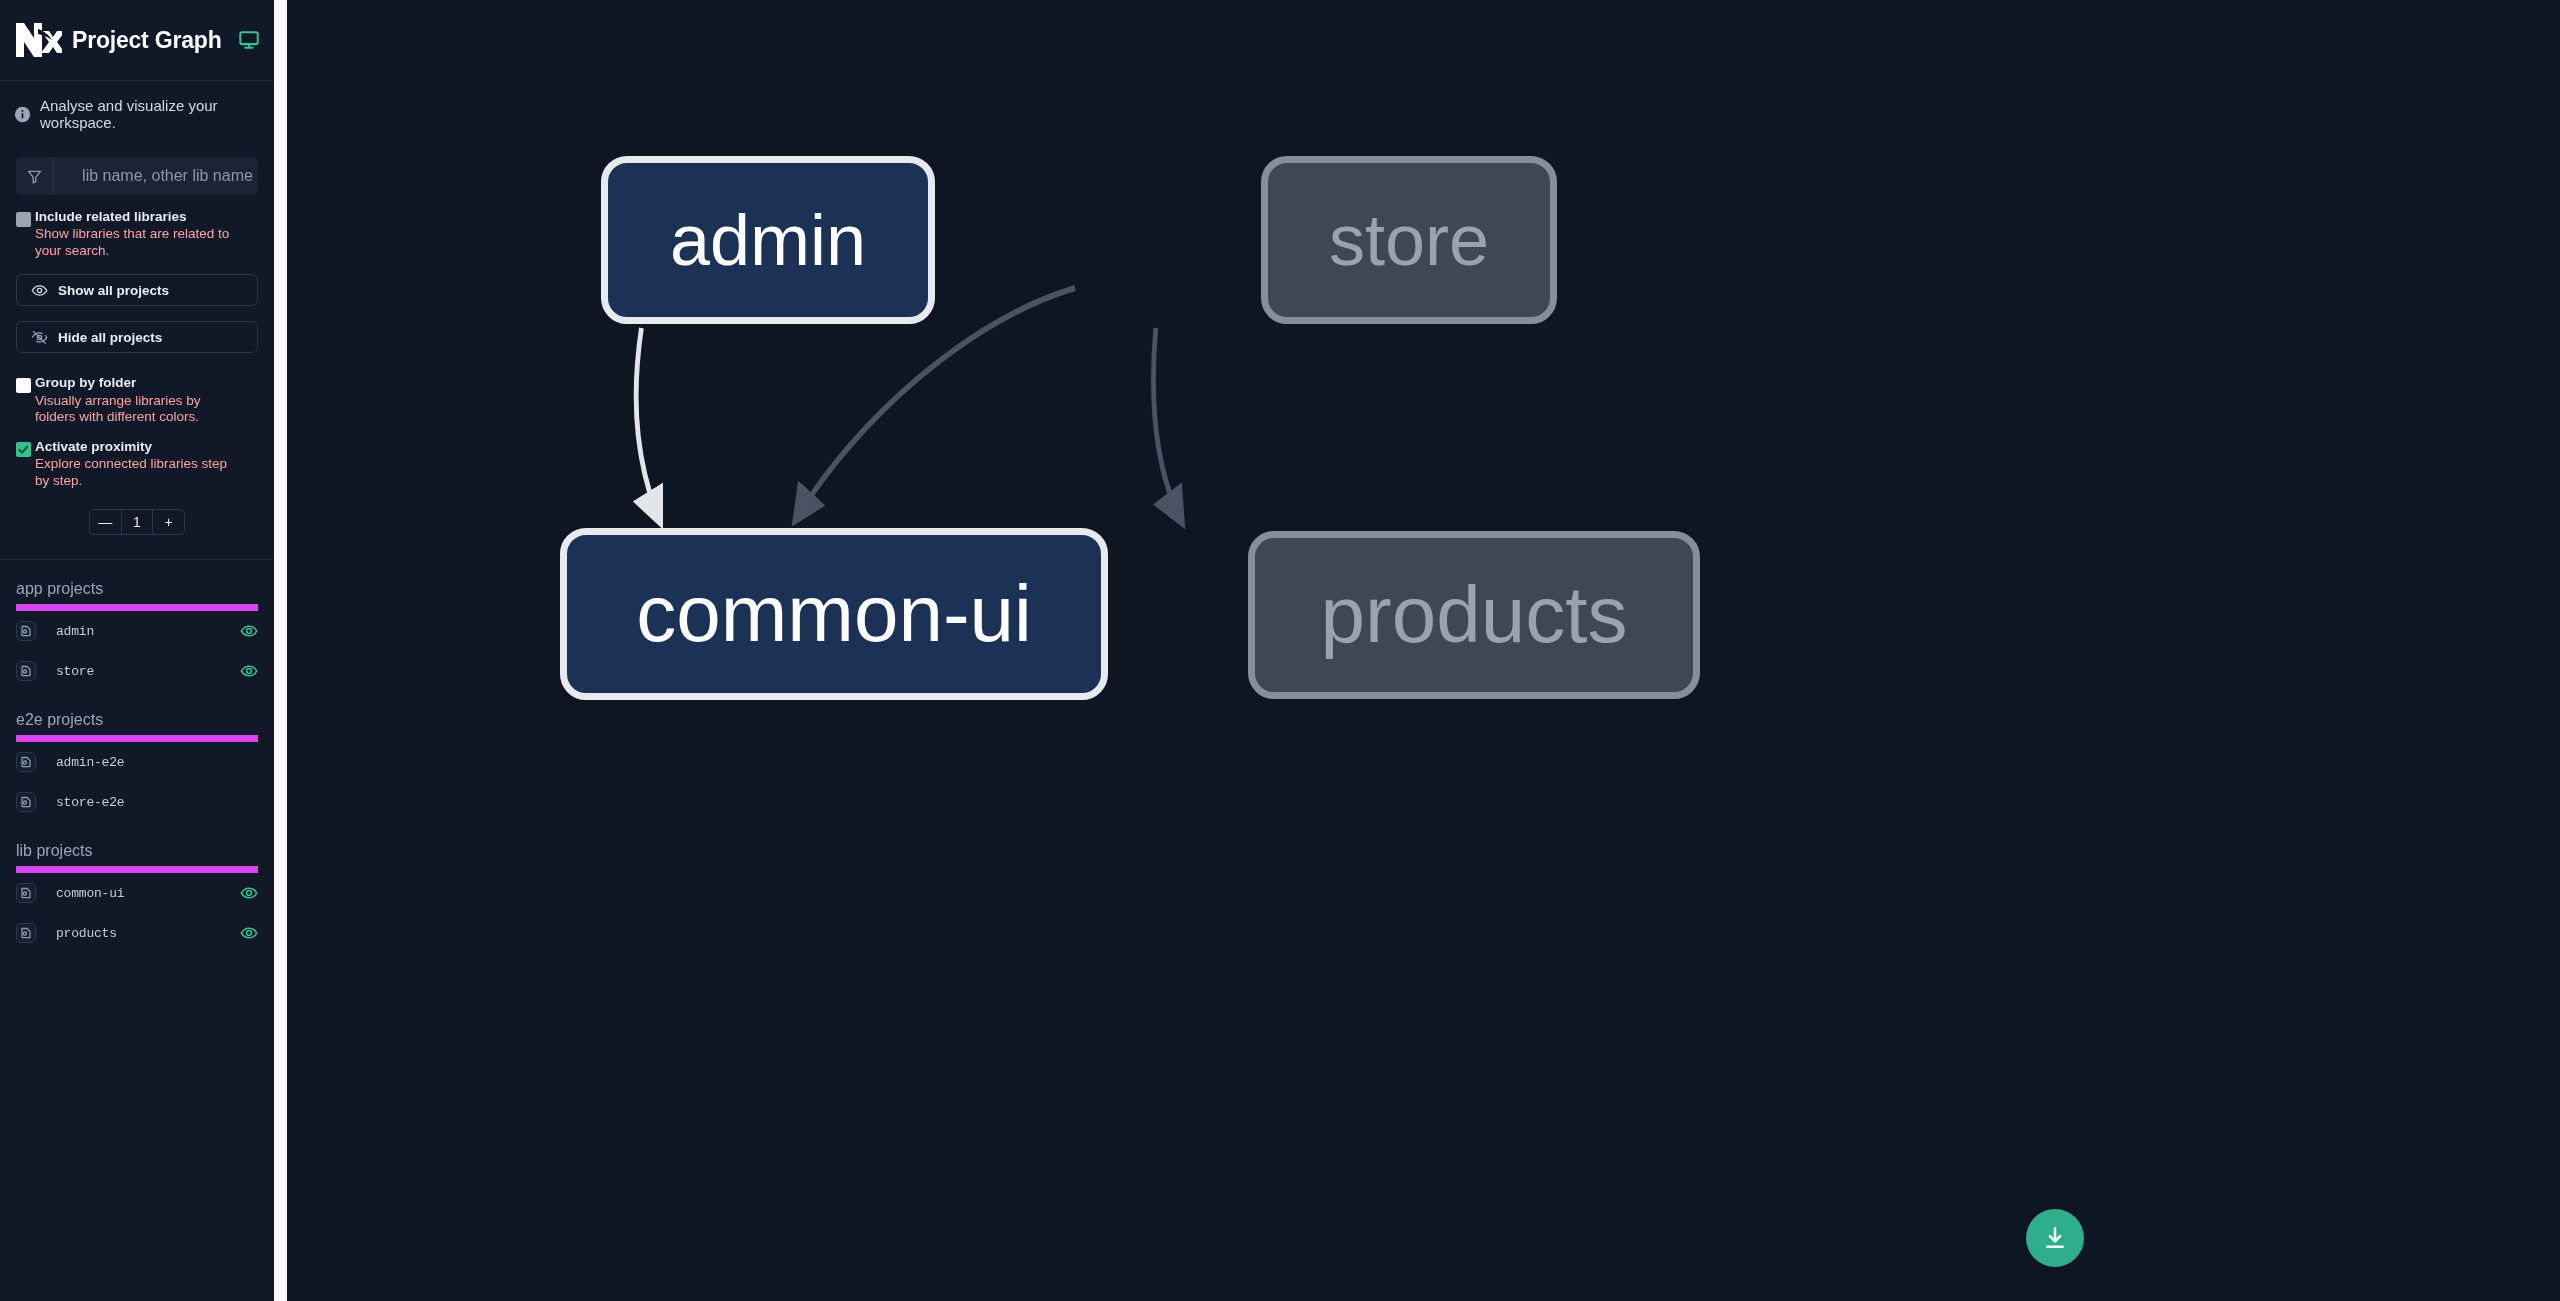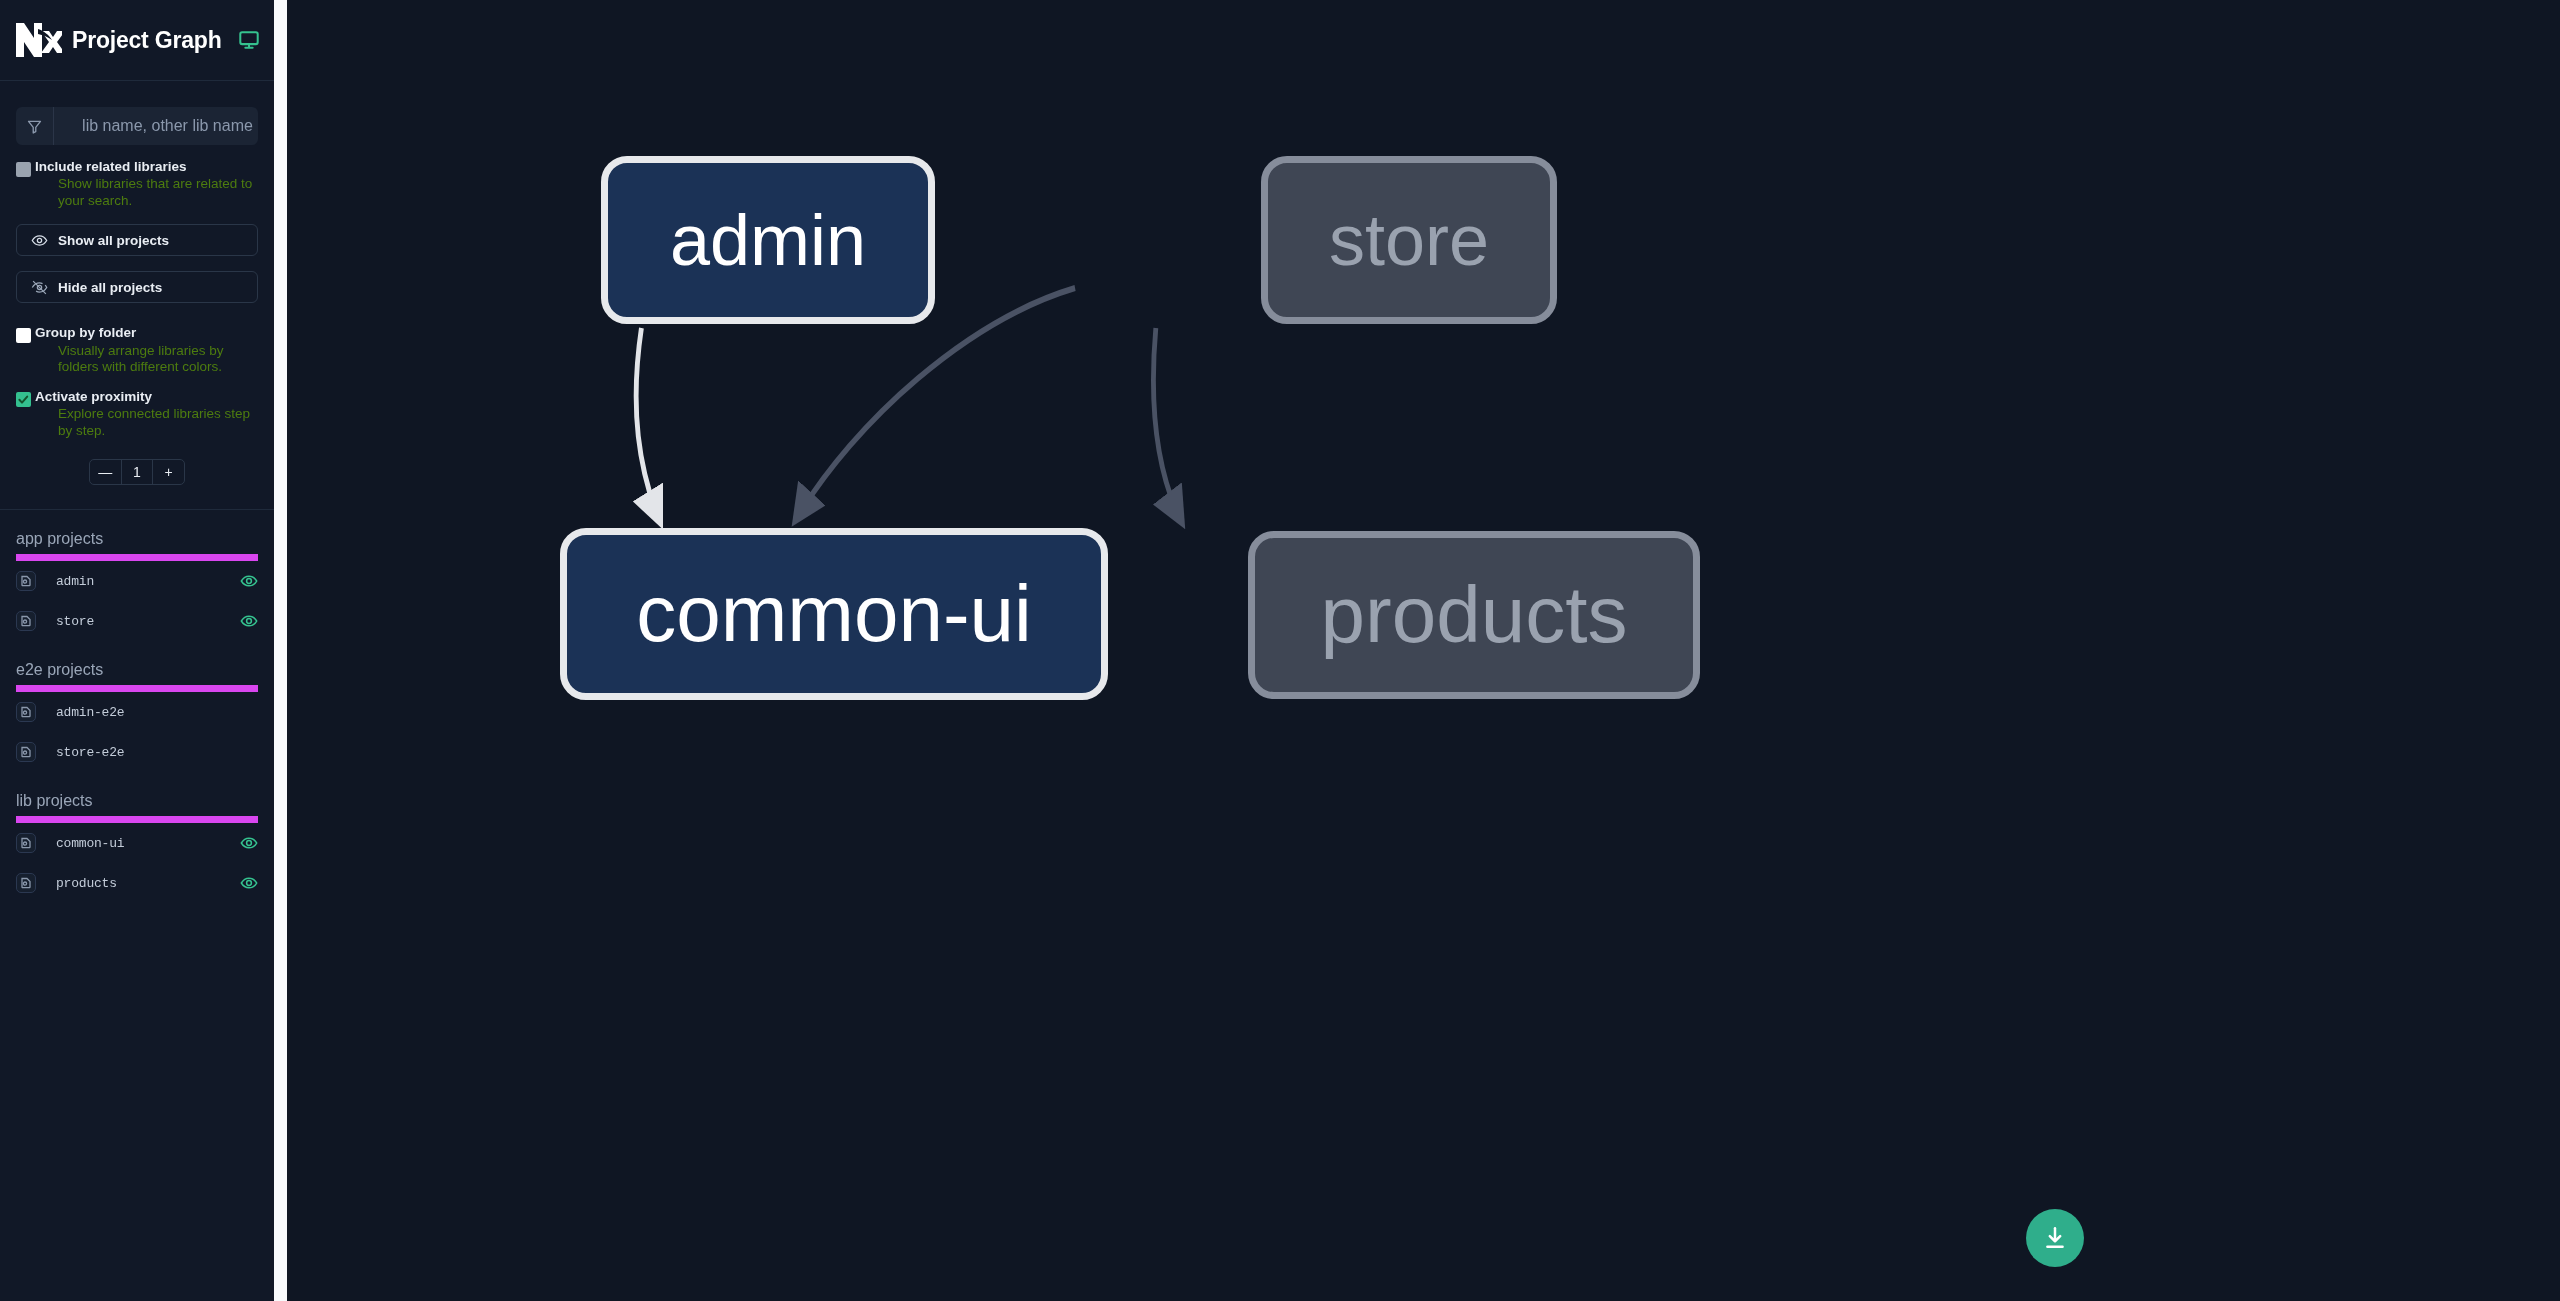--- a/index.html
+++ b/index.html
@@ -82,21 +82,21 @@
     width: 15px; height: 15px; flex: 0 0 15px;
     border-radius: 2px; margin-top: 3px;
     position: relative;
   }
   .cbox.gray { background: #9aa3af; }
   .cbox.white { background: #ffffff; }
   .cbox.green { background: #34c08f; }
   .cbox.green svg { position: absolute; inset: 0; width: 15px; height: 15px; }
   .check-texts { line-height: 1.22; }
   .check-title { color: #e9edf3; font-size: 13.5px; font-weight: bold; }
-  .check-desc { color: #4d7c0f; font-size: 13.5px; margin-top: 1px; max-width: 196px; margin-left: 23px; }
+  .check-desc { color: #fca5a5; font-size: 13.5px; margin-top: 1px; max-width: 196px; }
 
   .btn-row {
     margin: 15px 16px 0 16px;
     height: 32px;
     border: 1px solid #2a3648;
     border-radius: 6px;
     display: flex; align-items: center; gap: 10px;
     padding: 0 14px;
     cursor: pointer;
     background: transparent;
@@ -200,20 +200,30 @@
       </span>
       <span class="app-title">Project Graph</span>
       <span class="monitor-icon">
         <svg viewBox="0 0 24 24" fill="none" stroke="#35c28f" stroke-width="2.2" stroke-linecap="round" stroke-linejoin="round">
           <rect x="2.5" y="3.5" width="19" height="13" rx="2"></rect>
             <path d="M8 20.5h8M12 16.5v4"></path>
         </svg>
       </span>
     </div>
 
+    <div class="side-blurb">
+      <span class="info-icon">
+        <svg viewBox="0 0 20 20" fill="#9aa6b8">
+            <circle cx="10" cy="10" r="9"></circle>
+            <rect x="9" y="8.5" width="2" height="6" fill="#111827"></rect>
+            <circle cx="10" cy="5.8" r="1.2" fill="#111827"></circle>
+          </svg>
+      </span>
+      <span>Analyse and visualize your workspace.</span>
+    </div>
 
     <div class="search-wrap">
       <span class="search-icon-box">
         <svg class="funnel-icon" viewBox="0 0 20 20" fill="none" stroke="#8b98ac" stroke-width="1.6" stroke-linejoin="round">
           <path d="M3 4h14l-5.5 7v5l-3 1.6V11z"></path>
         </svg>
       </span>
       <input class="search-input" type="text" placeholder="lib name, other lib name" style="">
     </div>
 

